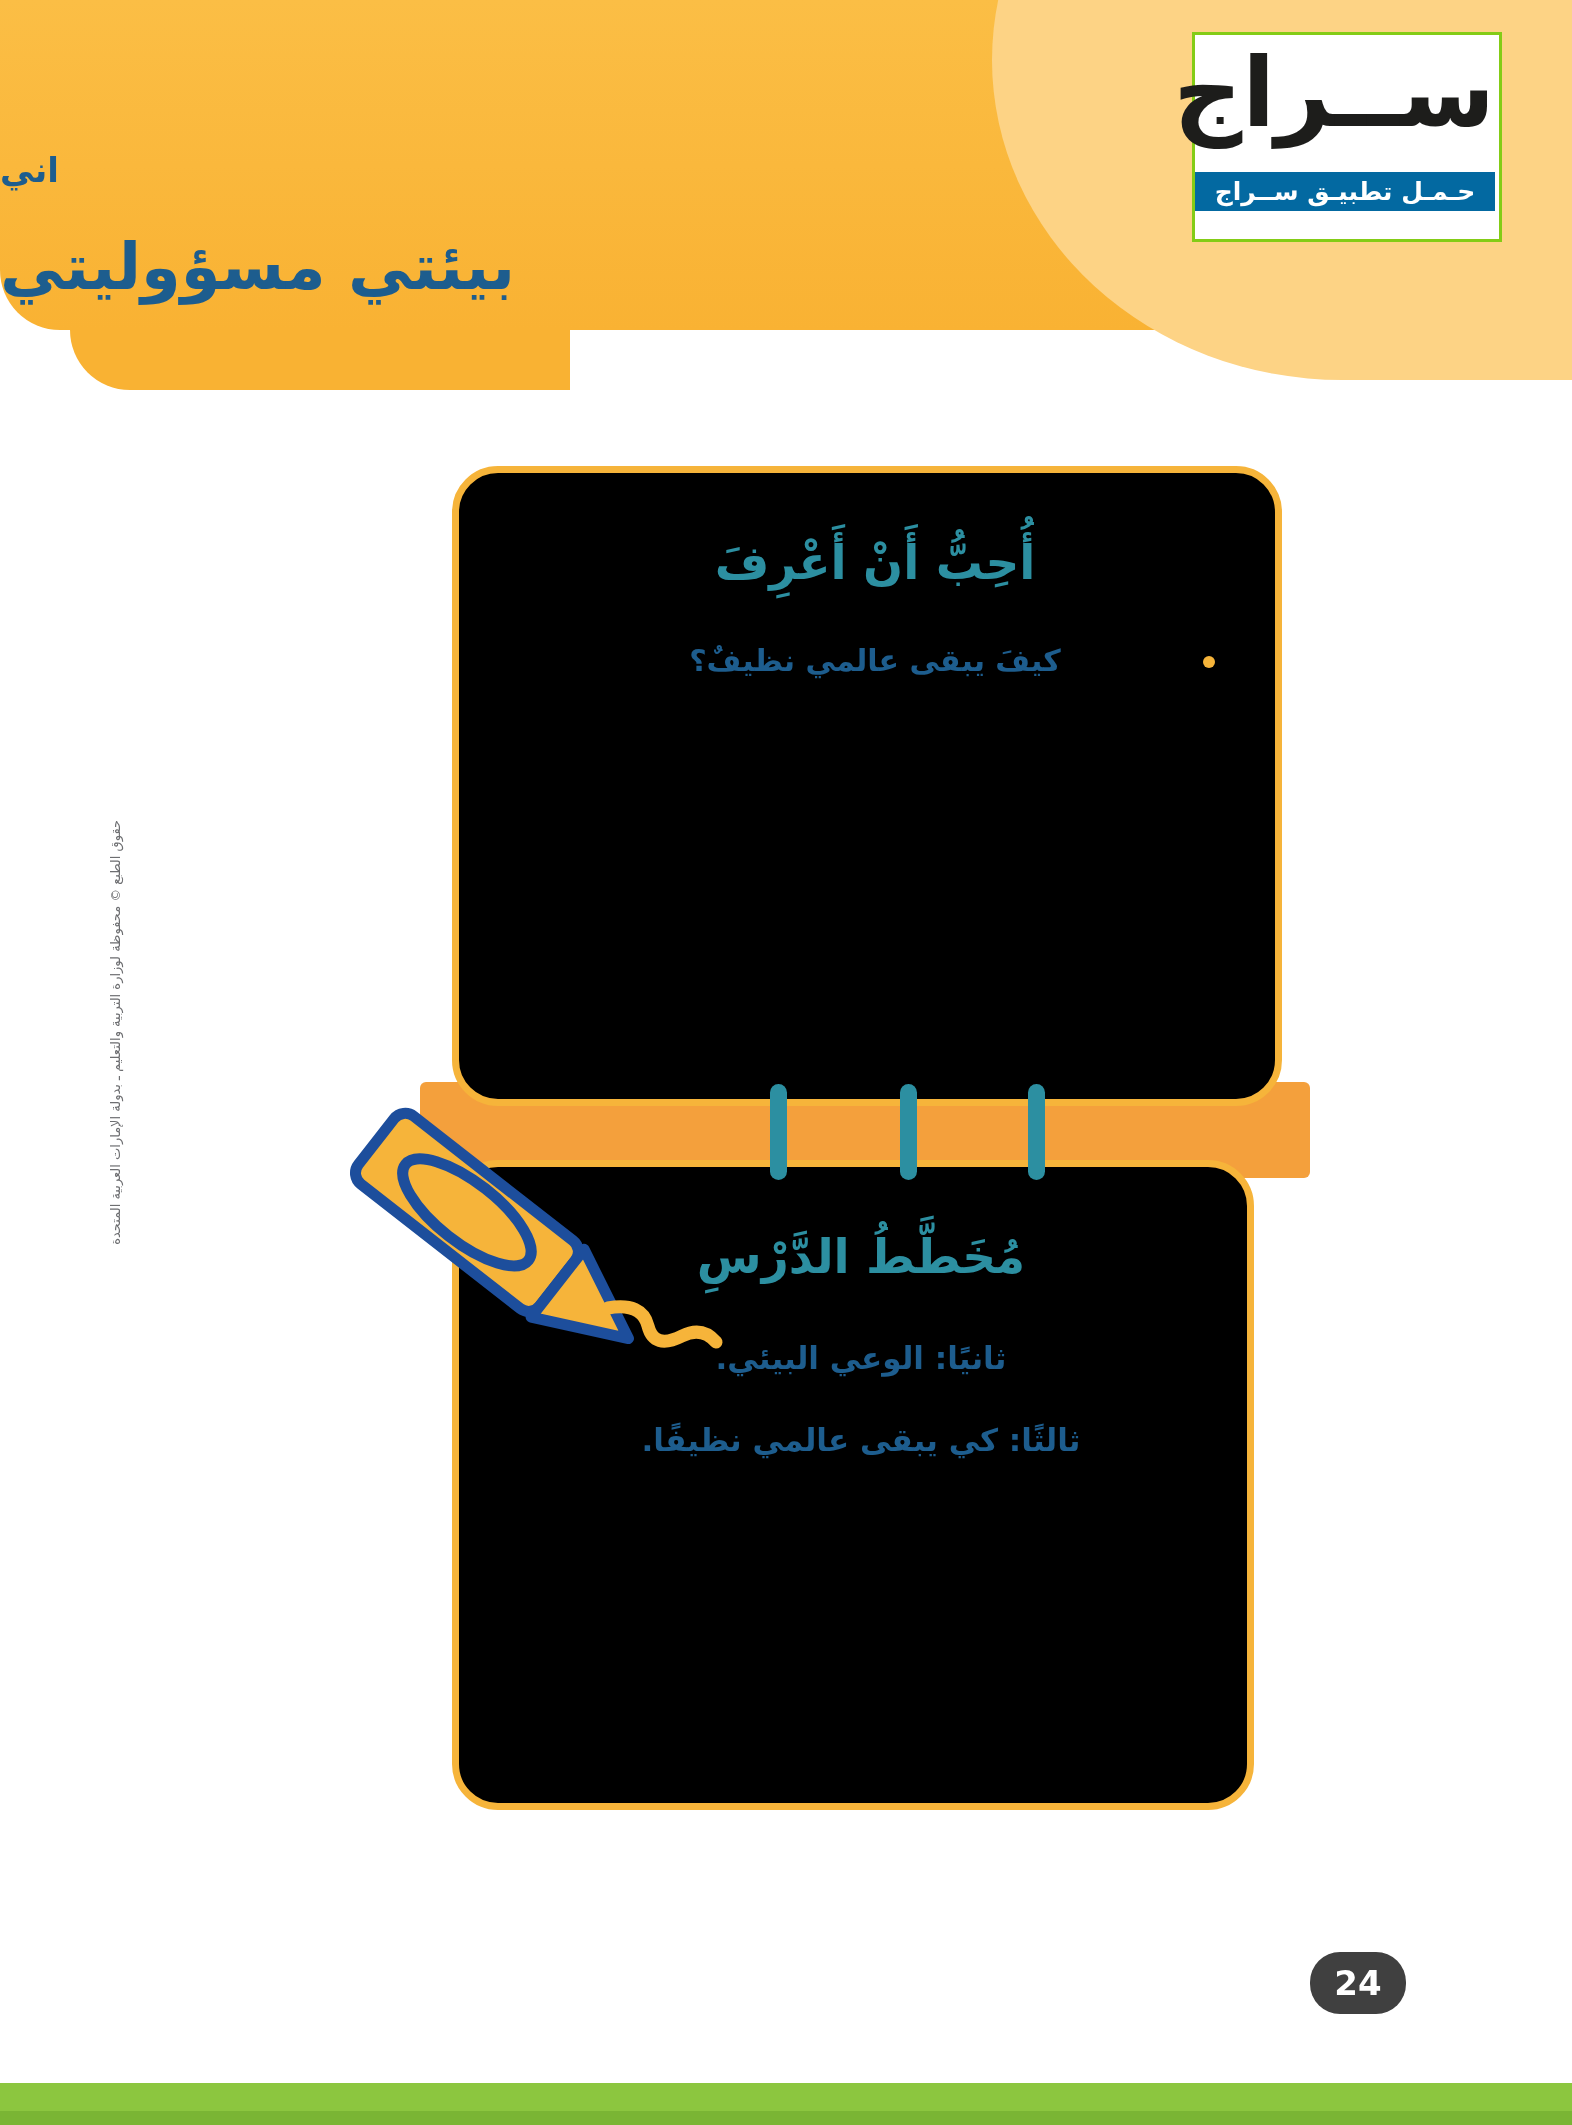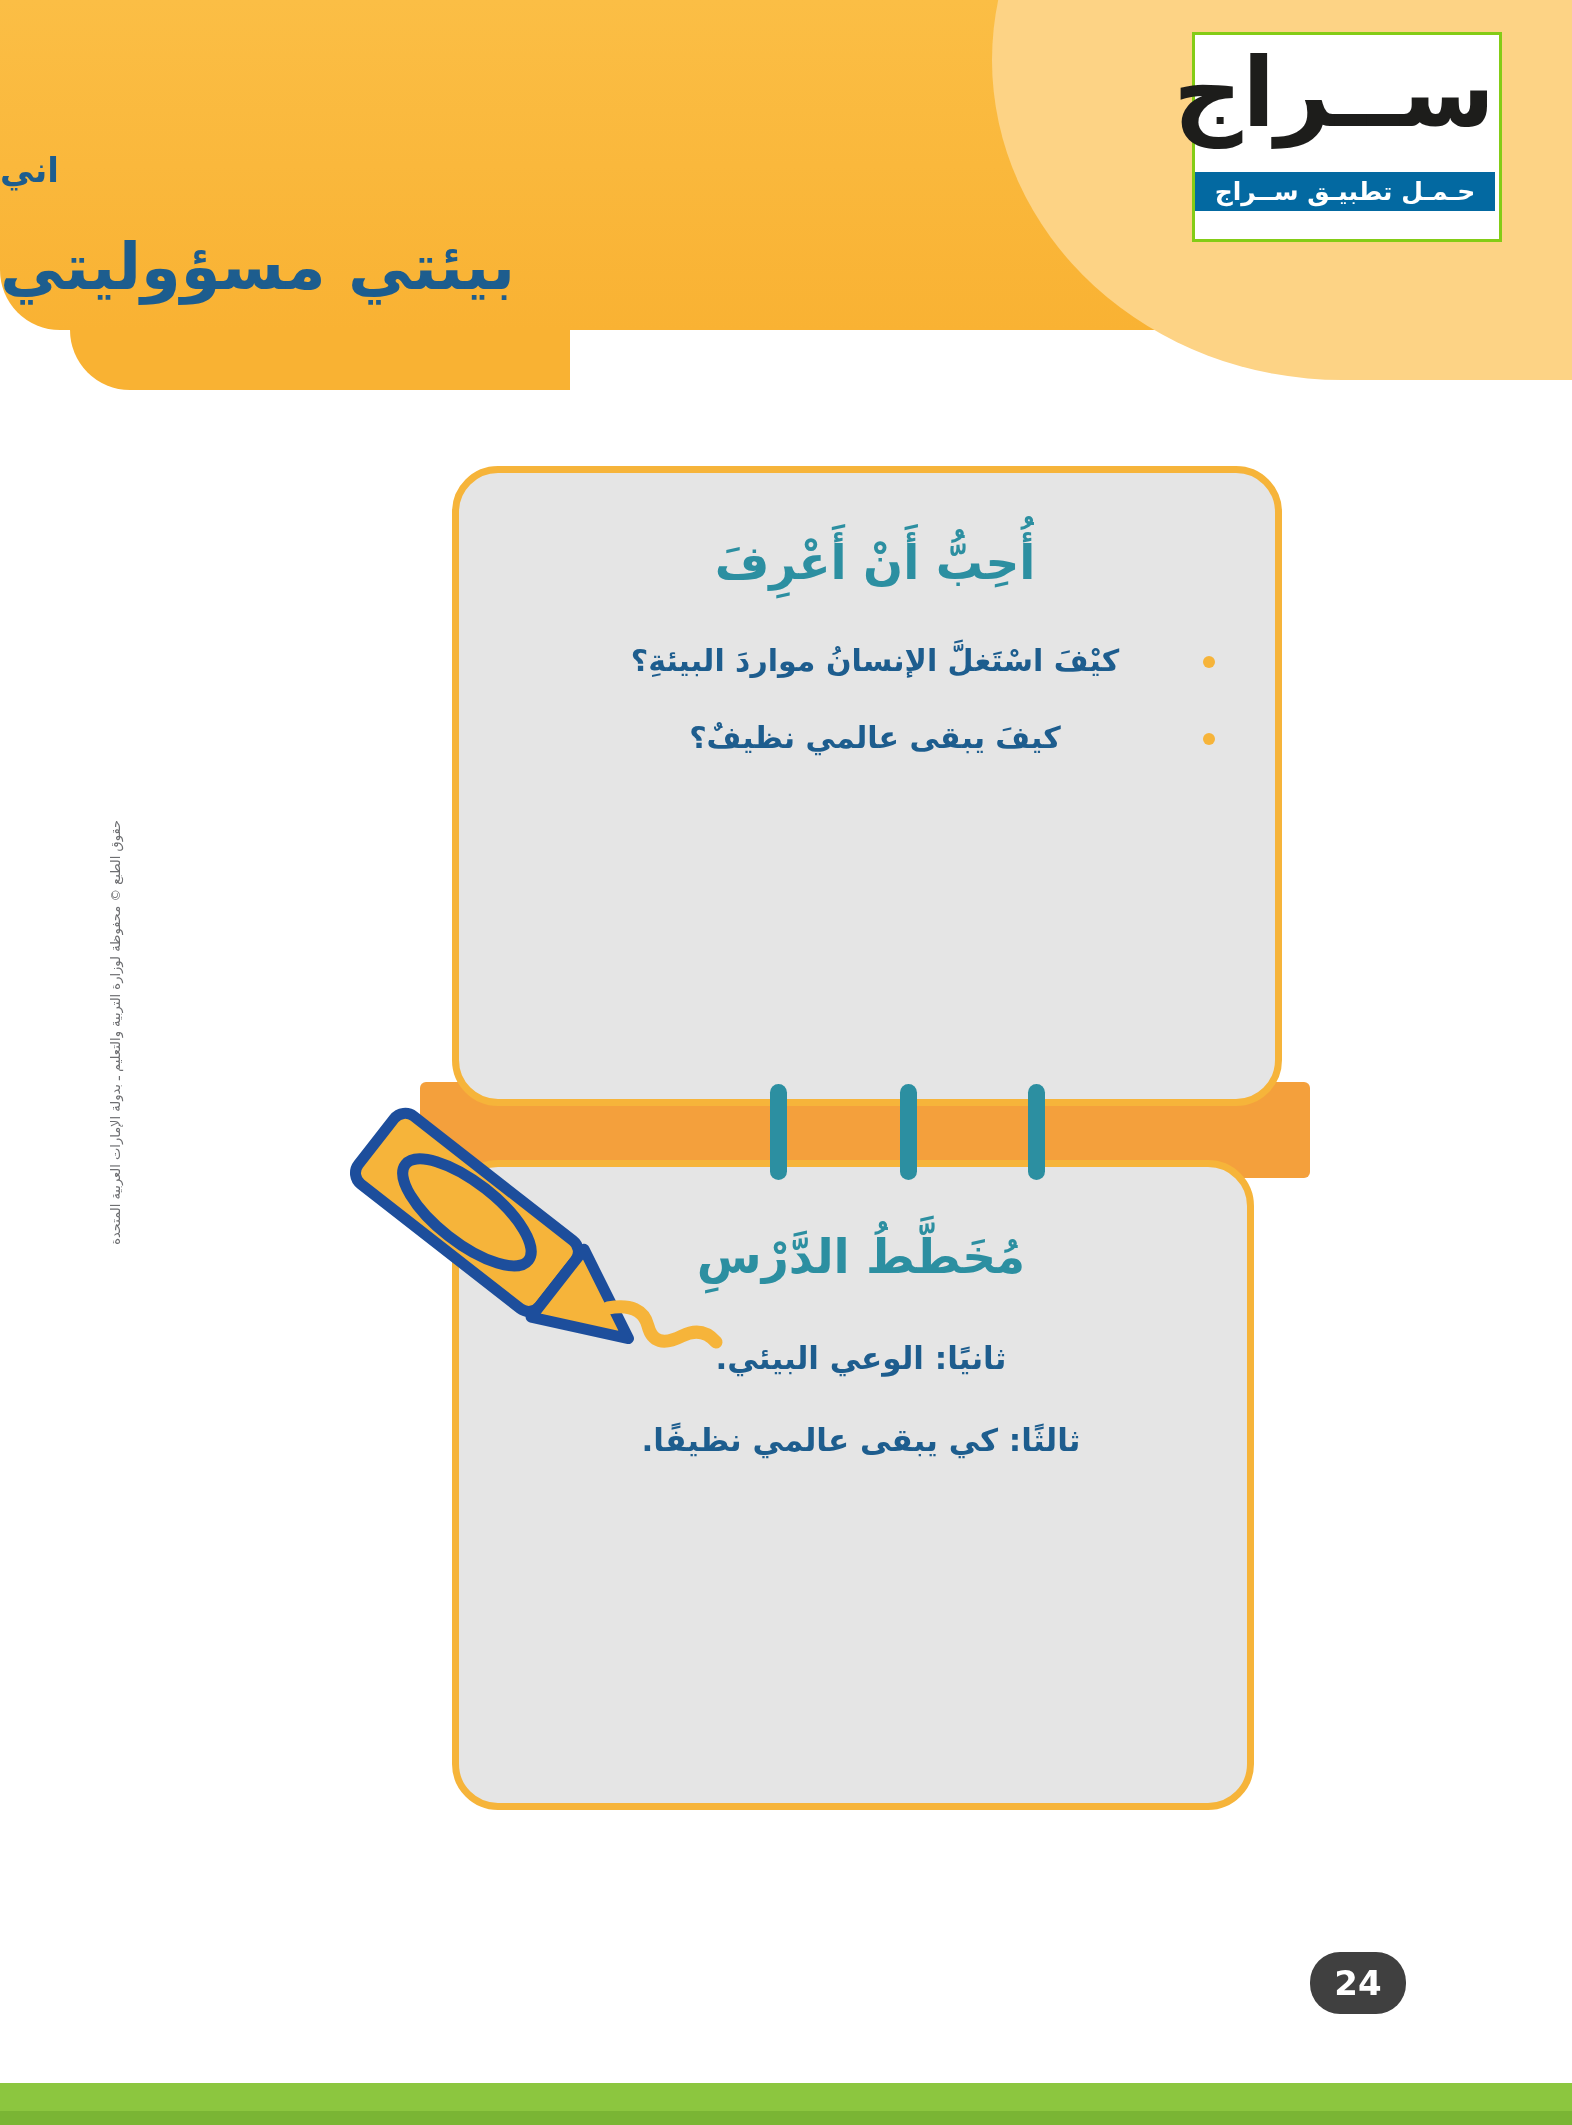--- a/index.html
+++ b/index.html
@@ -121,21 +121,21 @@
     display: flex;
     align-items: center;
     justify-content: center;
     direction: rtl;
     letter-spacing: 1px;
   }
 
   
   .card {
     position: absolute;
-    background: #e5e5e5;
+    background: #000000;
     border: 7px solid #f6b43a;
     border-radius: 46px;
     box-sizing: border-box;
     padding-left: 16px;
   }
   #card-know {
     top: 466px;
     left: 452px;
     width: 830px;
     height: 640px;
@@ -305,24 +305,20 @@
   <div class="logo-bar">حـمـل تطبيـق ســراج</div>
 </div>
 
 <div class="connector"></div>
 
 <div class="card" id="card-know">
   <div class="card-title">أُحِبُّ أَنْ أَعْرِفَ</div>
   <ul class="bullets">
     <li>
       <span class="dot"></span>
-      <span>كيْفَ اسْتَغلَّ الإنسانُ مواردَ البيئةِ؟</span>
-    </li>
-    <li>
-      <span class="dot"></span>
       <span>كيفَ يبقى عالمي نظيفٌ؟</span>
     </li>
   </ul>
 </div>
 
 <div class="spiral">
   <div class="ring" id="ring1"></div>
   <div class="ring" id="ring2"></div>
   <div class="ring" id="ring3"></div>
 </div>

